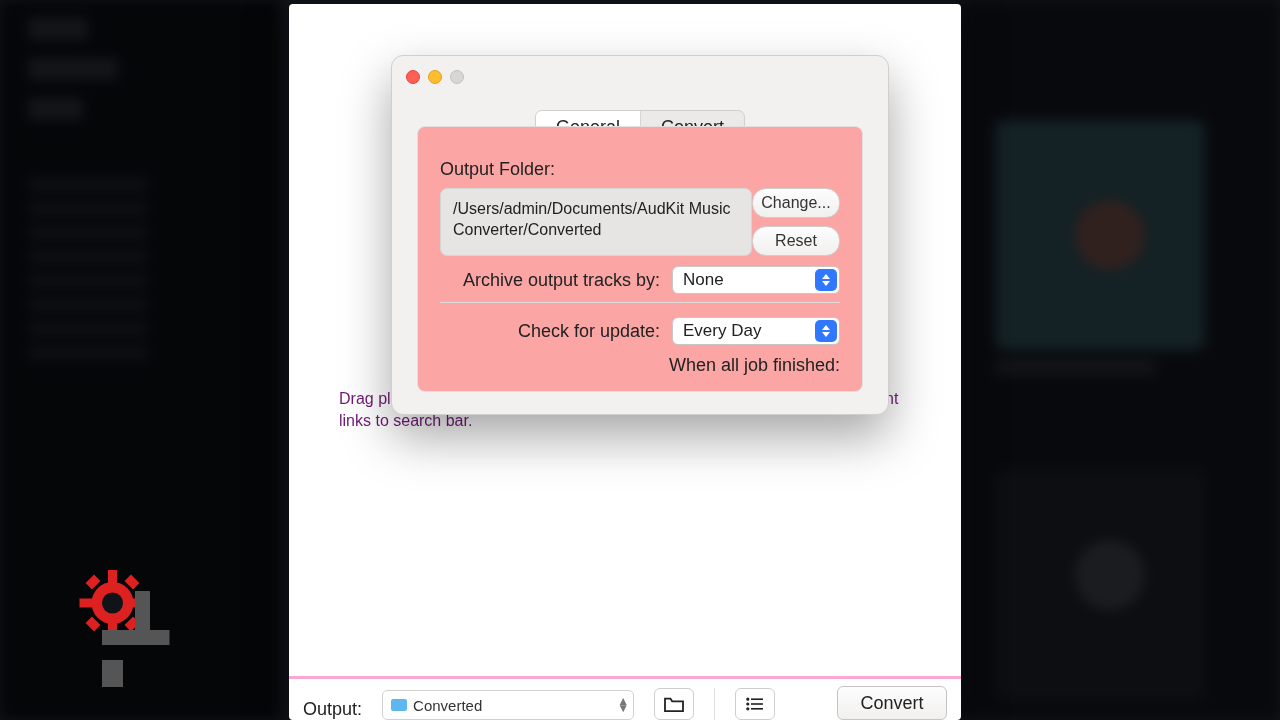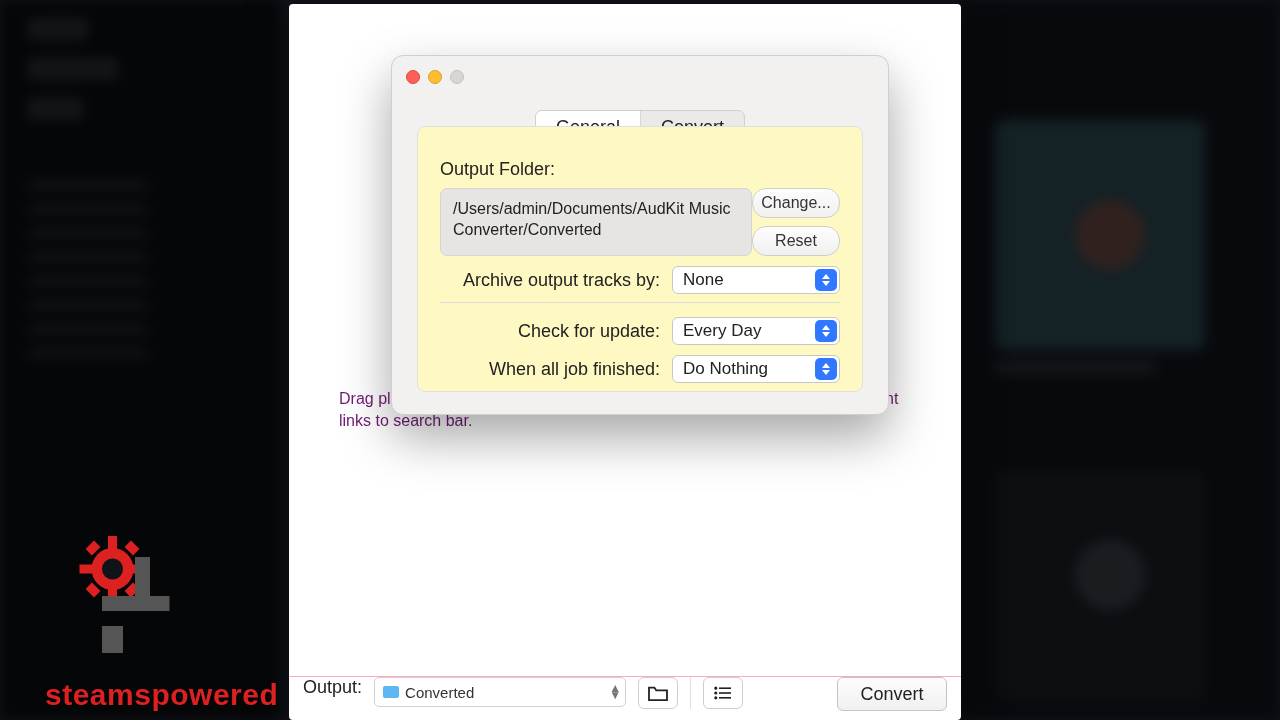--- a/index.html
+++ b/index.html
@@ -38,22 +38,22 @@
   .addbtn {
     width: 54px; height: 32px; background:#fafafa; border:1px solid #c8c7c6;
     border-radius:6px; display:flex; align-items:center; justify-content:center;
     font-size:26px; font-weight:300; color:#444; cursor:pointer;
   }
 
   .content { flex:1; position:relative; padding: 10px 50px; }
   .hint { position:absolute; left:50px; top:384px; right:50px; font-size:16px; color:#701a75; line-height:1.35; }
 
   .bottombar {
-    height: 44px; border-top:1px solid #f9a8d4; display:flex; align-items:flex-start;
-    padding:0 14px; gap:12px; font-size:17px; color:#222;
+    height: 44px; border-top:3px solid #f9a8d4; display:flex; align-items:flex-end;
+    padding:0 14px; gap:20px; font-size:17px; color:#222;
   }
   .output-sel {
     width:252px; height:30px; border:1px solid #d2d1d0; border-radius:5px;
     display:flex; align-items:center; padding:0 8px; gap:6px; color:#333; font-size:15px;
     position:relative; background:#fff;
   }
   .output-sel .folder-swatch{ width:16px; height:12px; background:#5fb7f2; border-radius:2px; }
   .output-sel .stepper { position:absolute; right:4px; font-size:12px; color:#777; line-height:7px;}
   .iconbtn {
     width:40px; height:32px; border:1px solid #cfceCD; border-radius:6px; background:#fff;
@@ -80,21 +80,21 @@
 
   .tabs { position:absolute; left:50%; transform:translateX(-50%); top:54px;
     display:flex; border:1px solid #d0cfce; border-radius:7px; overflow:hidden;
     background:#ebeae9;}
   .tab { padding:6px 20px; font-size:18px; color:#222; cursor:pointer; }
   .tab.active { background:#ffffff; }
   .tab + .tab { border-left:1px solid #d6d5d4; }
 
   .panel {
     position:absolute; left:25px; right:25px; top:70px; bottom:22px;
-    background:#fef9c3; border:1px solid #e1e0df; border-radius:8px;
+    background:#fca5a5; border:1px solid #e1e0df; border-radius:8px;
     padding:32px 22px 18px 22px;
   }
   .label { font-size:18px; color:#222; }
   .folderbox {
     display:flex; margin-bottom:2px;
   }
   .pathbox {
     flex:1; background:#e6e5e4; border:1px solid #d6d5d4; border-radius:7px;
     padding:10px 12px; font-size:16px; color:#222; min-height:58px; line-height:1.3;
     word-break:break-all;
@@ -225,24 +225,20 @@
     <div class="rowr">
       <span class="label">Check for update:</span>
       <div class="select">
         <span>Every Day</span>
         <span class="arrows"></span>
       </div>
     </div>
 
     <div class="rowr">
       <span class="label">When all job finished:</span>
-      <div class="select">
-        <span>Do Nothing</span>
-        <span class="arrows"></span>
-      </div>
     </div>
   </div>
 </div>
 
 <div class="logo">
   <svg viewBox="0 0 100 100">
     <g fill="#dd2020">
       <circle cx="35" cy="30" r="14"></circle>
       <rect x="32" y="8" width="6" height="10"></rect>
       <rect x="32" y="42" width="6" height="10"></rect>
@@ -253,14 +249,13 @@
       <rect x="44" y="13" width="8" height="6" transform="rotate(45 48 16)"></rect>
       <rect x="18" y="41" width="8" height="6" transform="rotate(45 22 44)"></rect>
     </g>
     <circle cx="35" cy="30" r="7" fill="#101318"></circle>
     <g fill="#555">
       <rect x="50" y="22" width="10" height="36"></rect>
       <rect x="28" y="48" width="45" height="10"></rect>
       <rect x="28" y="68" width="14" height="18"></rect>
     </g>
   </svg>
-  <div class="txt">steamspowered</div>
 </div>
 
 </body></html>

